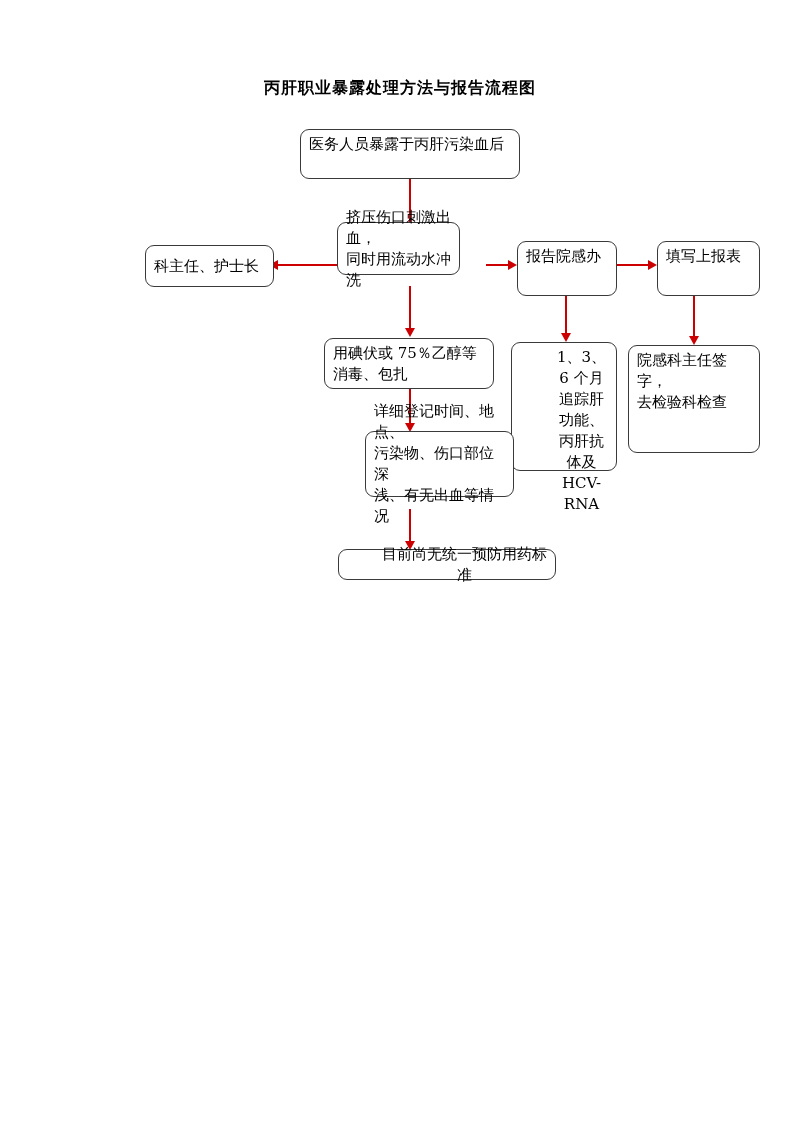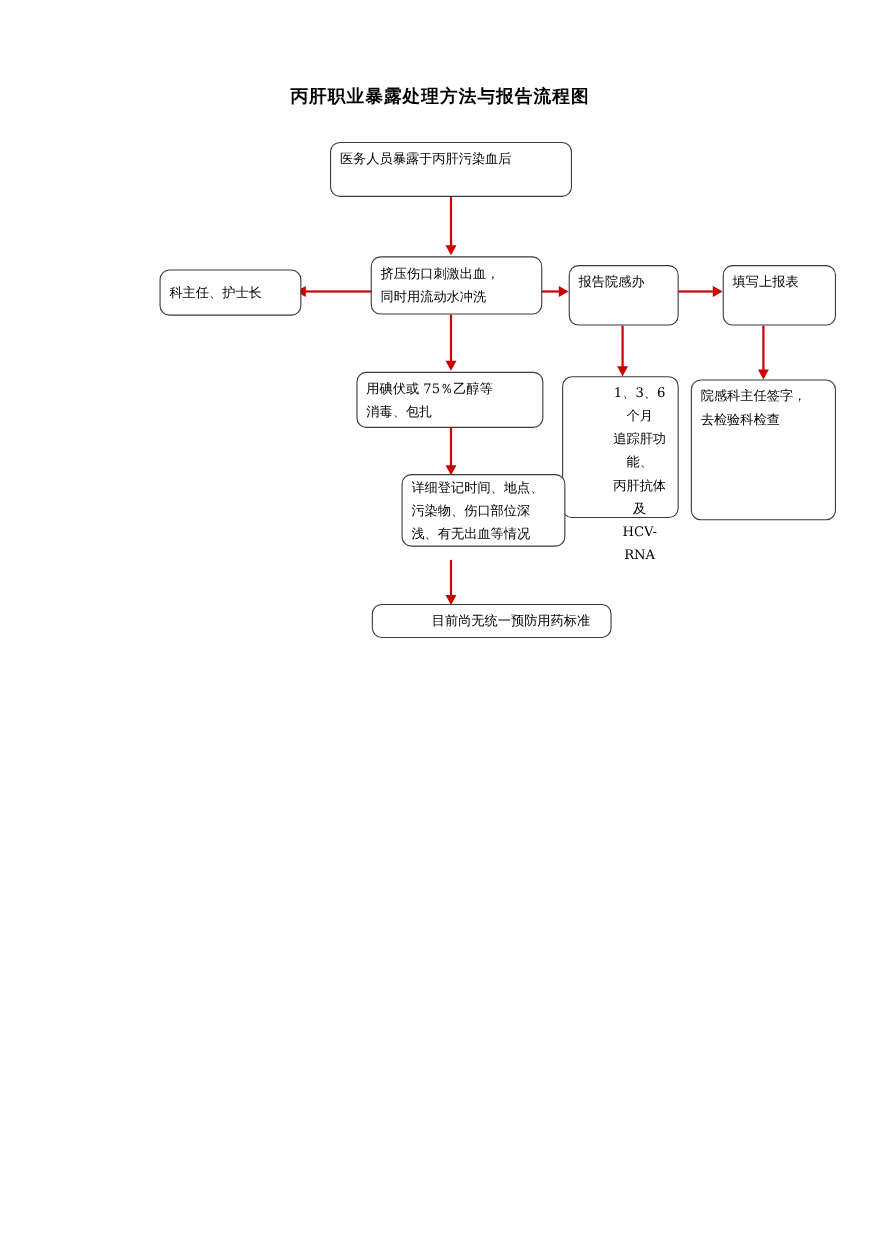--- a/index.html
+++ b/index.html
@@ -40,44 +40,44 @@
 
   
   .node {
     position: absolute;
     box-sizing: border-box;
     border: 1px solid #3a3a3a;
     border-radius: 9px;
     background: #ffffff;
     color: #000000;
     font-family: "DejaVu Serif", "Liberation Serif", serif;
-    font-size: 12px;
+    font-size: 15px;
     line-height: 21px;
     display: flex;
     padding: 4px 8px;
     z-index: 3;
   }
   .node .txt { display: block; white-space: pre-line; }
 
   .align-tl   { align-items: flex-start; justify-content: flex-start; }
   .align-tc   { align-items: flex-start; justify-content: center; }
   .align-cl   { align-items: center;     justify-content: flex-start; }
   .align-cc   { align-items: center;     justify-content: center; margin-left: 48px; }
   .t-center   { text-align: center; padding-left: 43px; }
   .t-left     { text-align: left; }
 
   
   #n-exposure      { left: 300px; top: 129px; width: 220px; height: 50px; }
-  #n-squeeze       { left: 337px; top: 233px; width: 156px; height: 53px; }
+  #n-squeeze       { left: 337px; top: 222px; width: 123px; height: 53px; }
   #n-chief         { left: 145px; top: 245px; width: 129px; height: 42px; }
   #n-report        { left: 517px; top: 241px; width: 100px; height: 55px; }
   #n-form          { left: 657px; top: 241px; width: 103px; height: 55px; }
   #n-disinfect     { left: 324px; top: 338px; width: 170px; height: 51px; }
   #n-followup      { left: 511px; top: 342px; width: 106px; height: 129px; }
-  #n-signature     { left: 628px; top: 345px; width: 132px; height: 128px; }
+  #n-signature     { left: 628px; top: 345px; width: 132px; height: 108px; }
   #n-record        { left: 337px; top: 431px; width: 149px; height: 66px; margin-left: 28px; }
   #n-nostandard    { left: 290px; top: 549px; width: 218px; height: 31px; }
 
   
   .conn {
     position: absolute;
     background: #cc0000;
     z-index: 2;
   }
   .v { width: 1.6px; }

